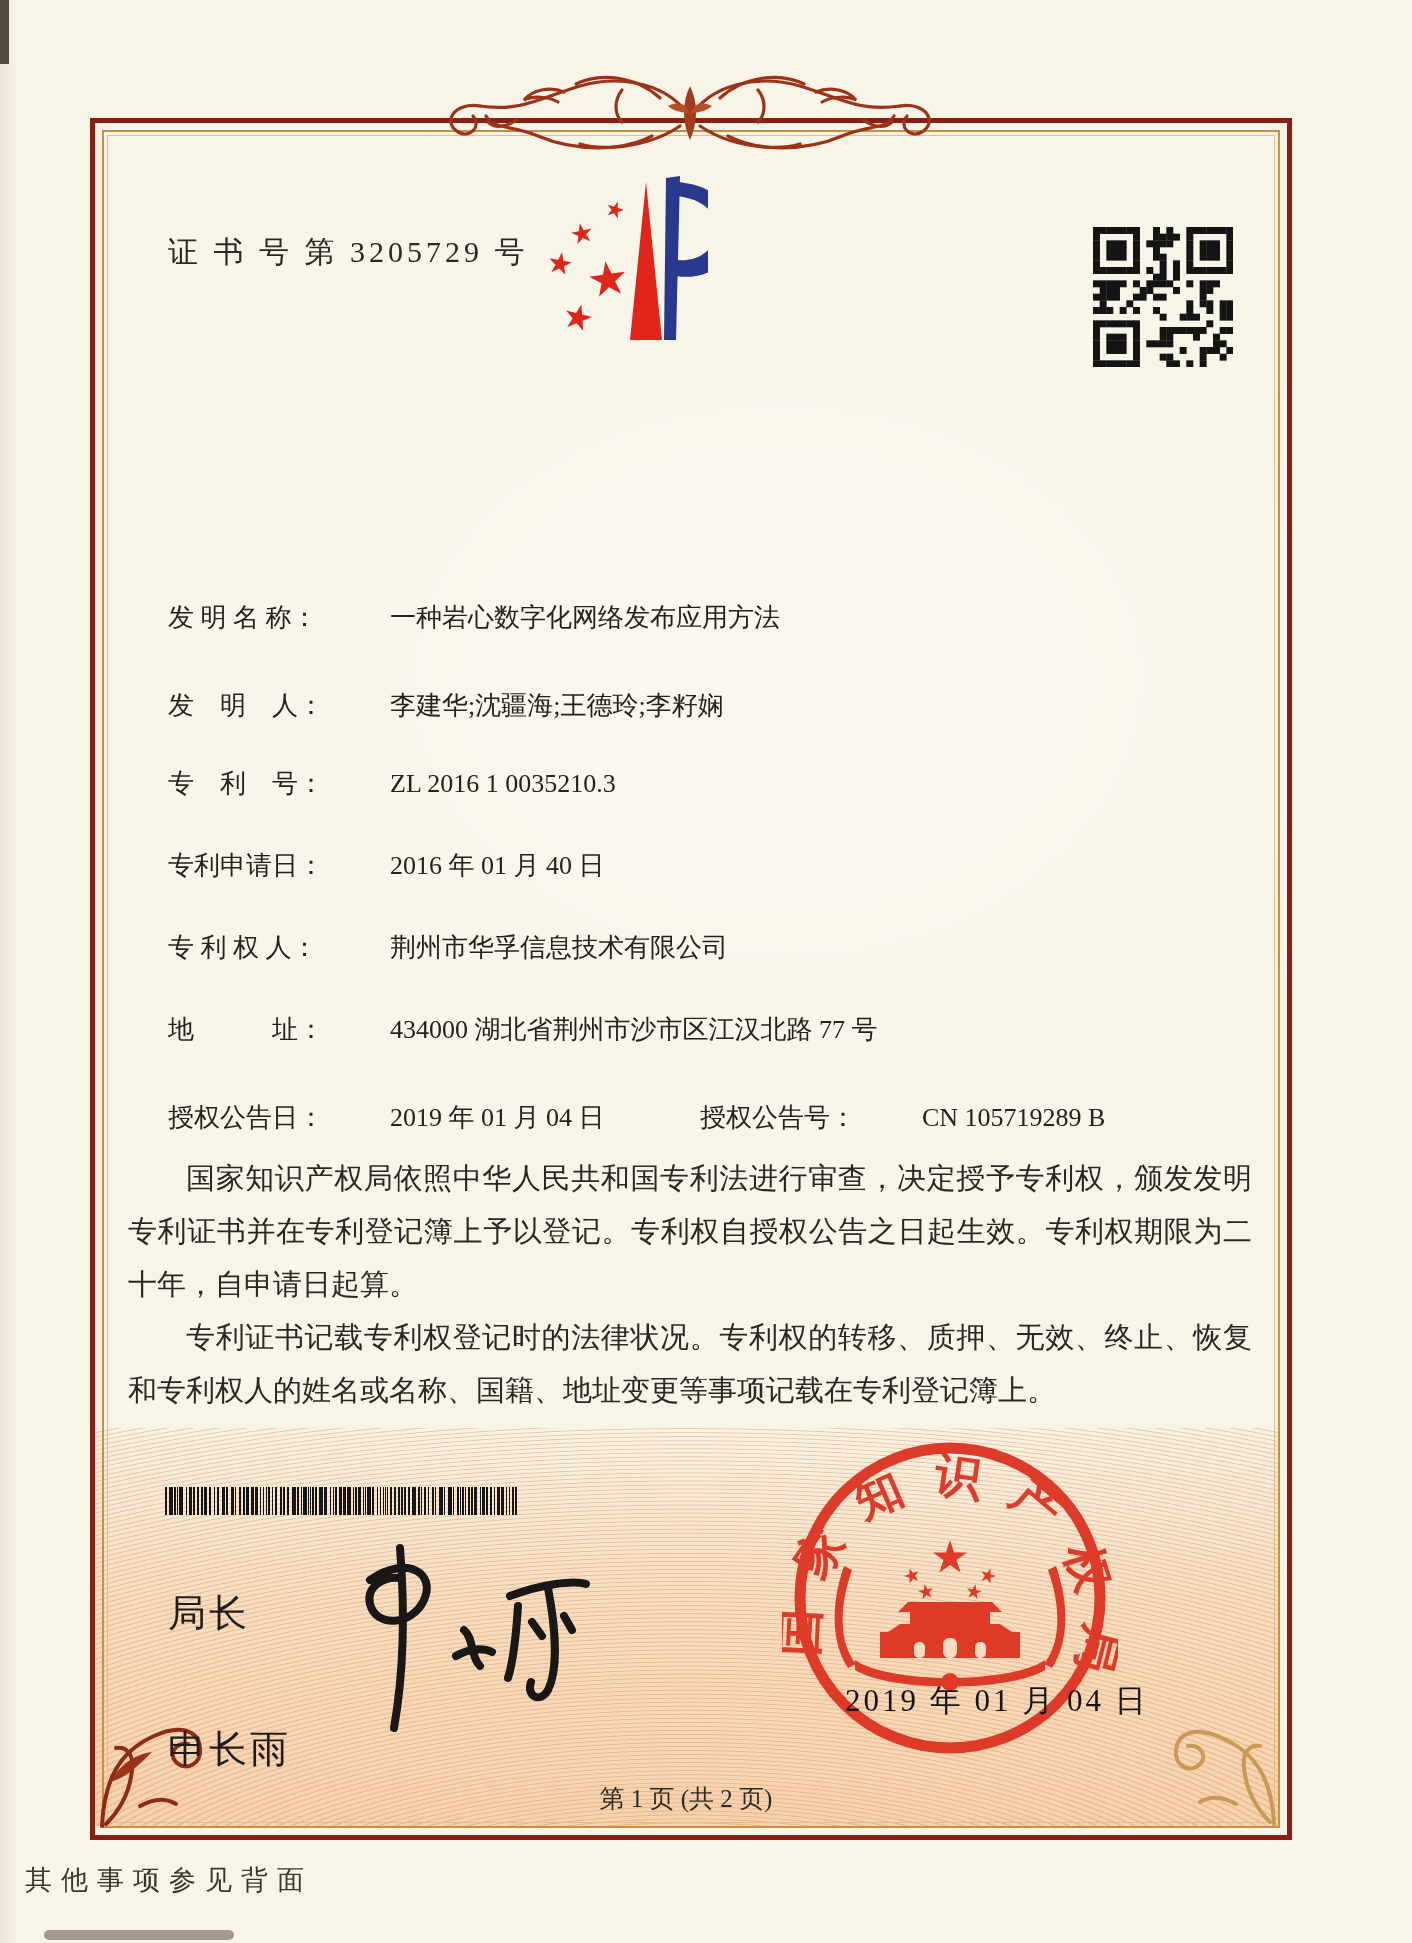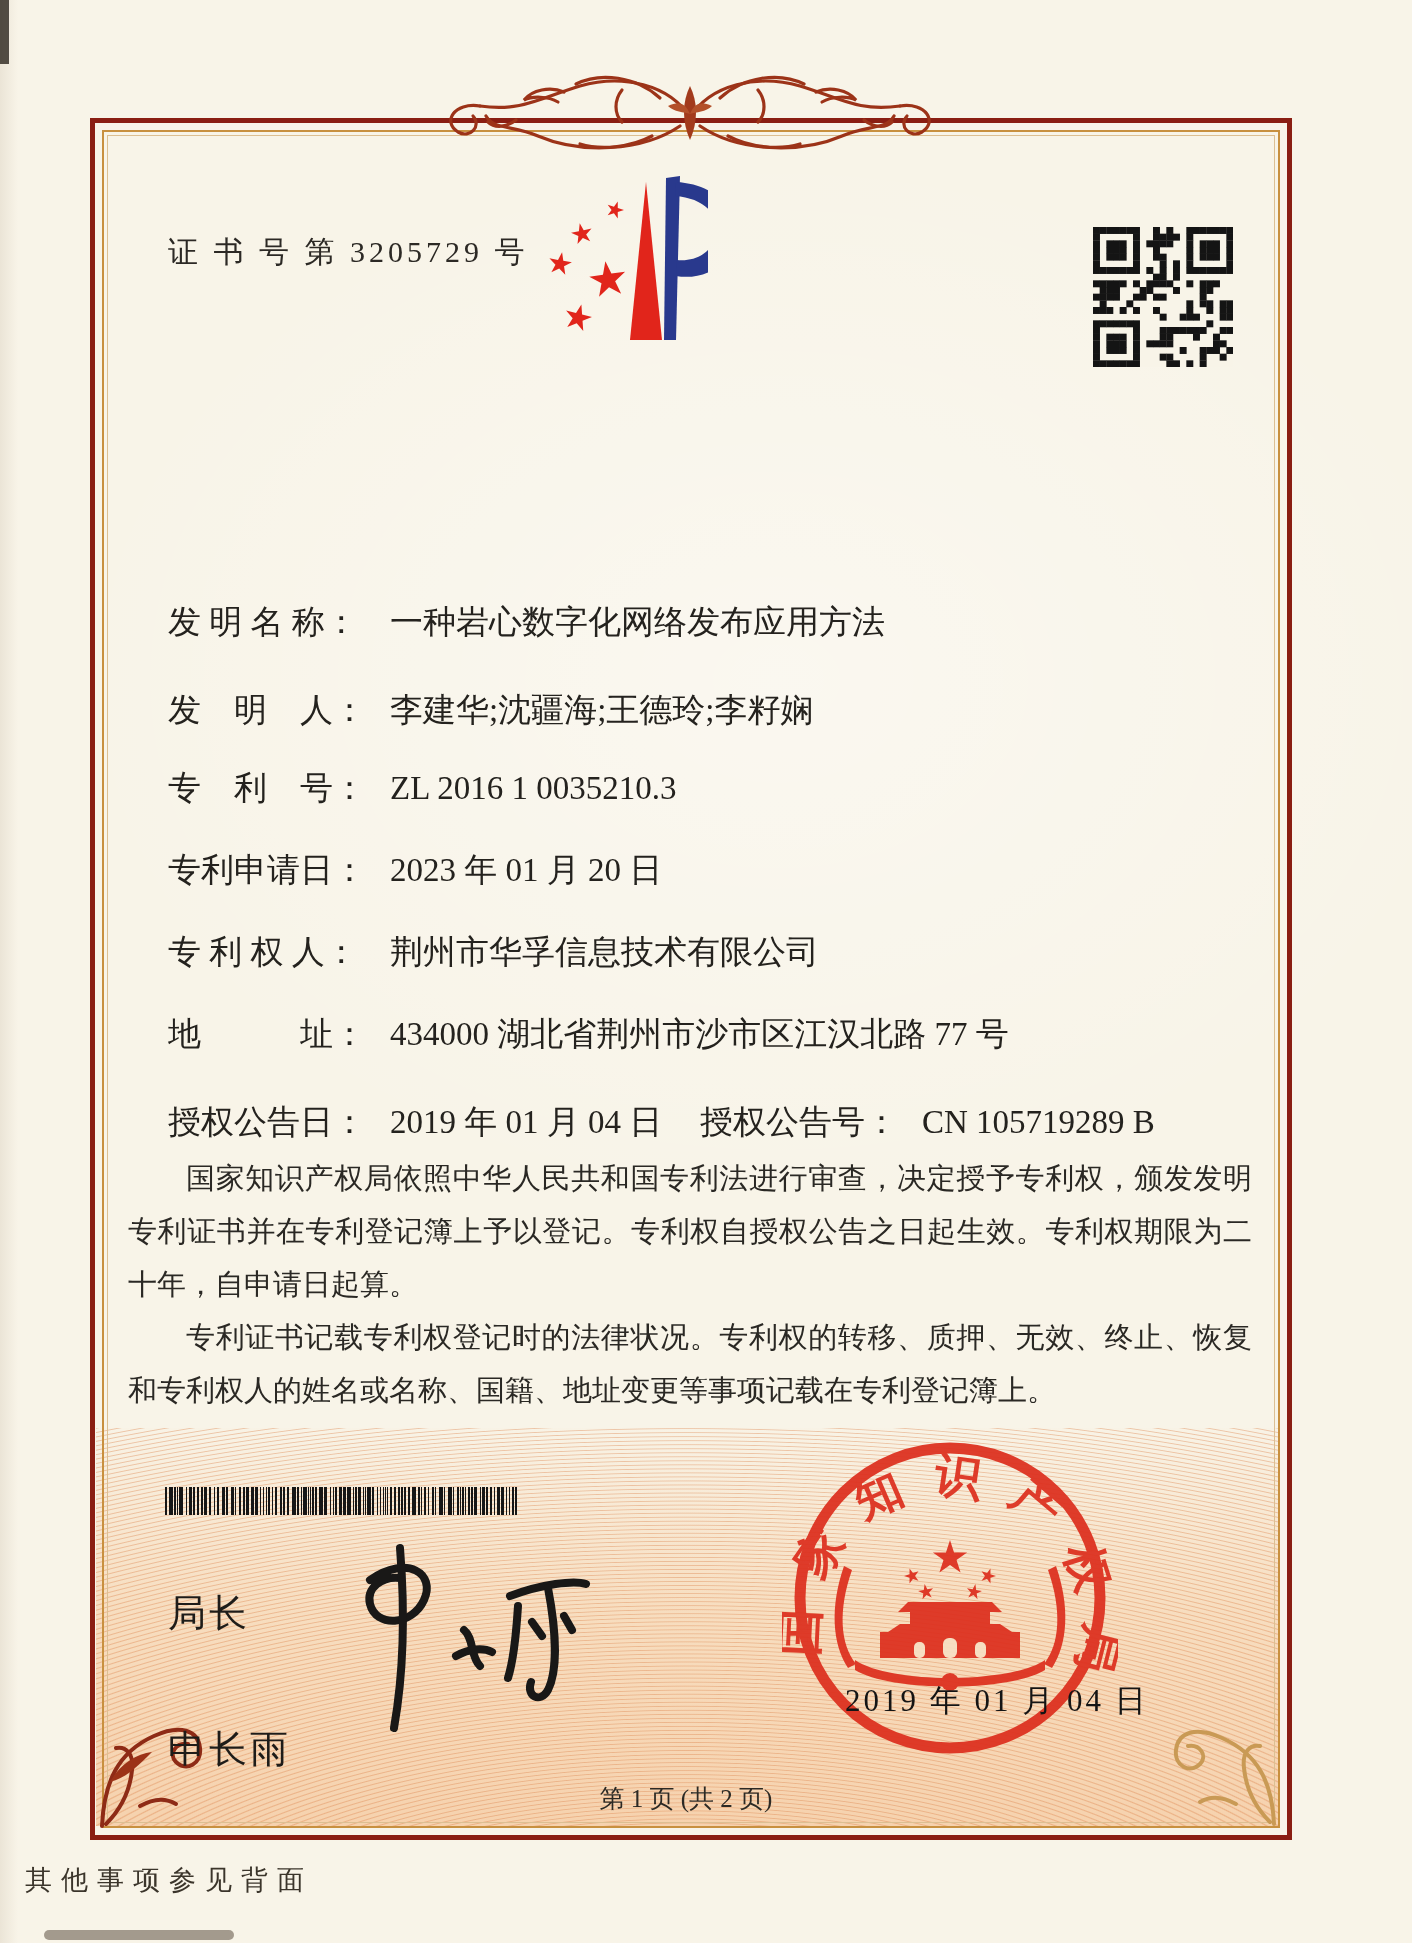--- a/index.html
+++ b/index.html
@@ -35,21 +35,21 @@
       repeating-radial-gradient(1700px 760px at 50% 150%,
         rgba(221,134,80,0) 0px, rgba(221,134,80,.42) 2px,
         rgba(221,134,80,0) 4px, rgba(221,134,80,0) 9px),
       linear-gradient(180deg, rgba(249,233,212,.1) 0%, rgba(247,214,178,.75) 45%, #f6d2ae 100%);
   }
 
   
   .cert-no{left:168px;top:232px;font-size:30px;letter-spacing:4px;color:#2c2925;}
   .title{left:0;top:428px;width:100%;text-align:center;font-size:64px;font-weight:bold;
          letter-spacing:38px;text-indent:38px;color:#161513;}
-  .field{left:168px;width:1050px;font-size:33px;color:#24221e;white-space:nowrap;}
+  .field{left:168px;width:1050px;font-size:26px;color:#24221e;white-space:nowrap;}
   .field .lbl{display:inline-block;min-width:222px;}
   .grant .lbl{display:inline-block;}
   .body-text{
     left:128px;top:1152px;width:1124px;font-size:29px;line-height:53px;
     text-align:justify;color:#2a2824;
   }
   .body-text p{margin:0;text-indent:2em;}
   .signer{left:168px;font-size:38px;font-family:"Liberation Sans","DejaVu Sans",sans-serif;
           font-weight:500;color:#1e1c19;letter-spacing:3px;}
   .seal-date{left:845px;top:1680px;font-size:31px;letter-spacing:3px;color:#141414;z-index:6;}
@@ -350,21 +350,21 @@
   <div class="abs field" style="top:600px;">
     <span class="lbl">发 明 名 称：</span><span>一种岩心数字化网络发布应用方法</span>
   </div>
   <div class="abs field" style="top:688px;">
     <span class="lbl">发　明　人：</span><span>李建华;沈疆海;王德玲;李籽娴</span>
   </div>
   <div class="abs field" style="top:766px;">
     <span class="lbl">专　利　号：</span><span>ZL 2016 1 0035210.3</span>
   </div>
   <div class="abs field" style="top:848px;">
-    <span class="lbl">专利申请日：</span><span>2023 年 01 月 20 日</span>
+    <span class="lbl">专利申请日：</span><span>2016 年 01 月 40 日</span>
   </div>
   <div class="abs field" style="top:930px;">
     <span class="lbl">专 利 权 人：</span><span>荆州市华孚信息技术有限公司</span>
   </div>
   <div class="abs field" style="top:1012px;">
     <span class="lbl">地　　　址：</span><span>434000  湖北省荆州市沙市区江汉北路 77 号</span>
   </div>
 
   <div class="abs field grant" style="top:1100px;">
     <span class="lbl">授权公告日：</span><span>2019 年 01 月 04 日</span>

